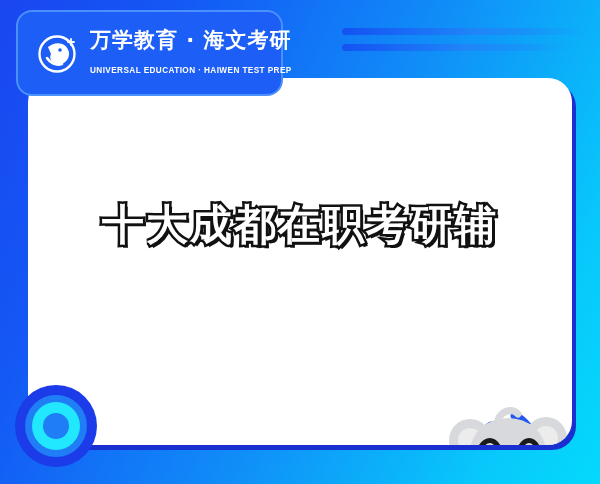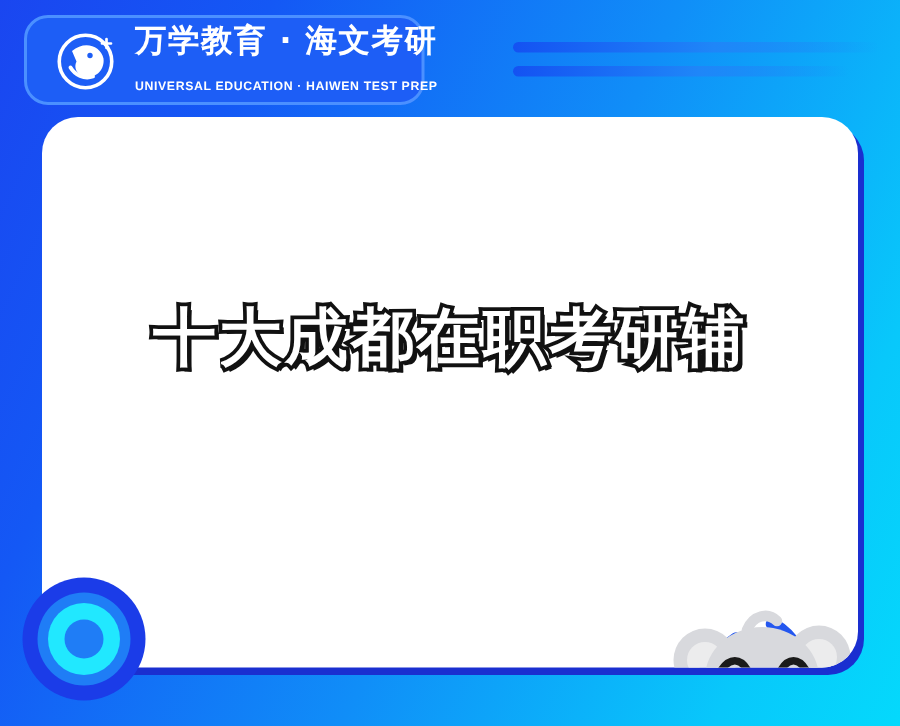--- a/index.html
+++ b/index.html
@@ -49,21 +49,21 @@
     box-shadow: 4px 5px 0 0 #1a2fd0;
     overflow: hidden;
   }
 
   
   .badge {
     position: absolute;
     left: 16px;
     top: 10px;
     width: 267px;
-    height: 60px;
+    height: 86px;
     border-radius: 16px;
     background: #1d5ef6;
     border: 2px solid #4b90ff;
     box-sizing: border-box;
     display: flex;
     align-items: center;
     padding-left: 16px;
     z-index: 5;
   }
   .badge-logo {

